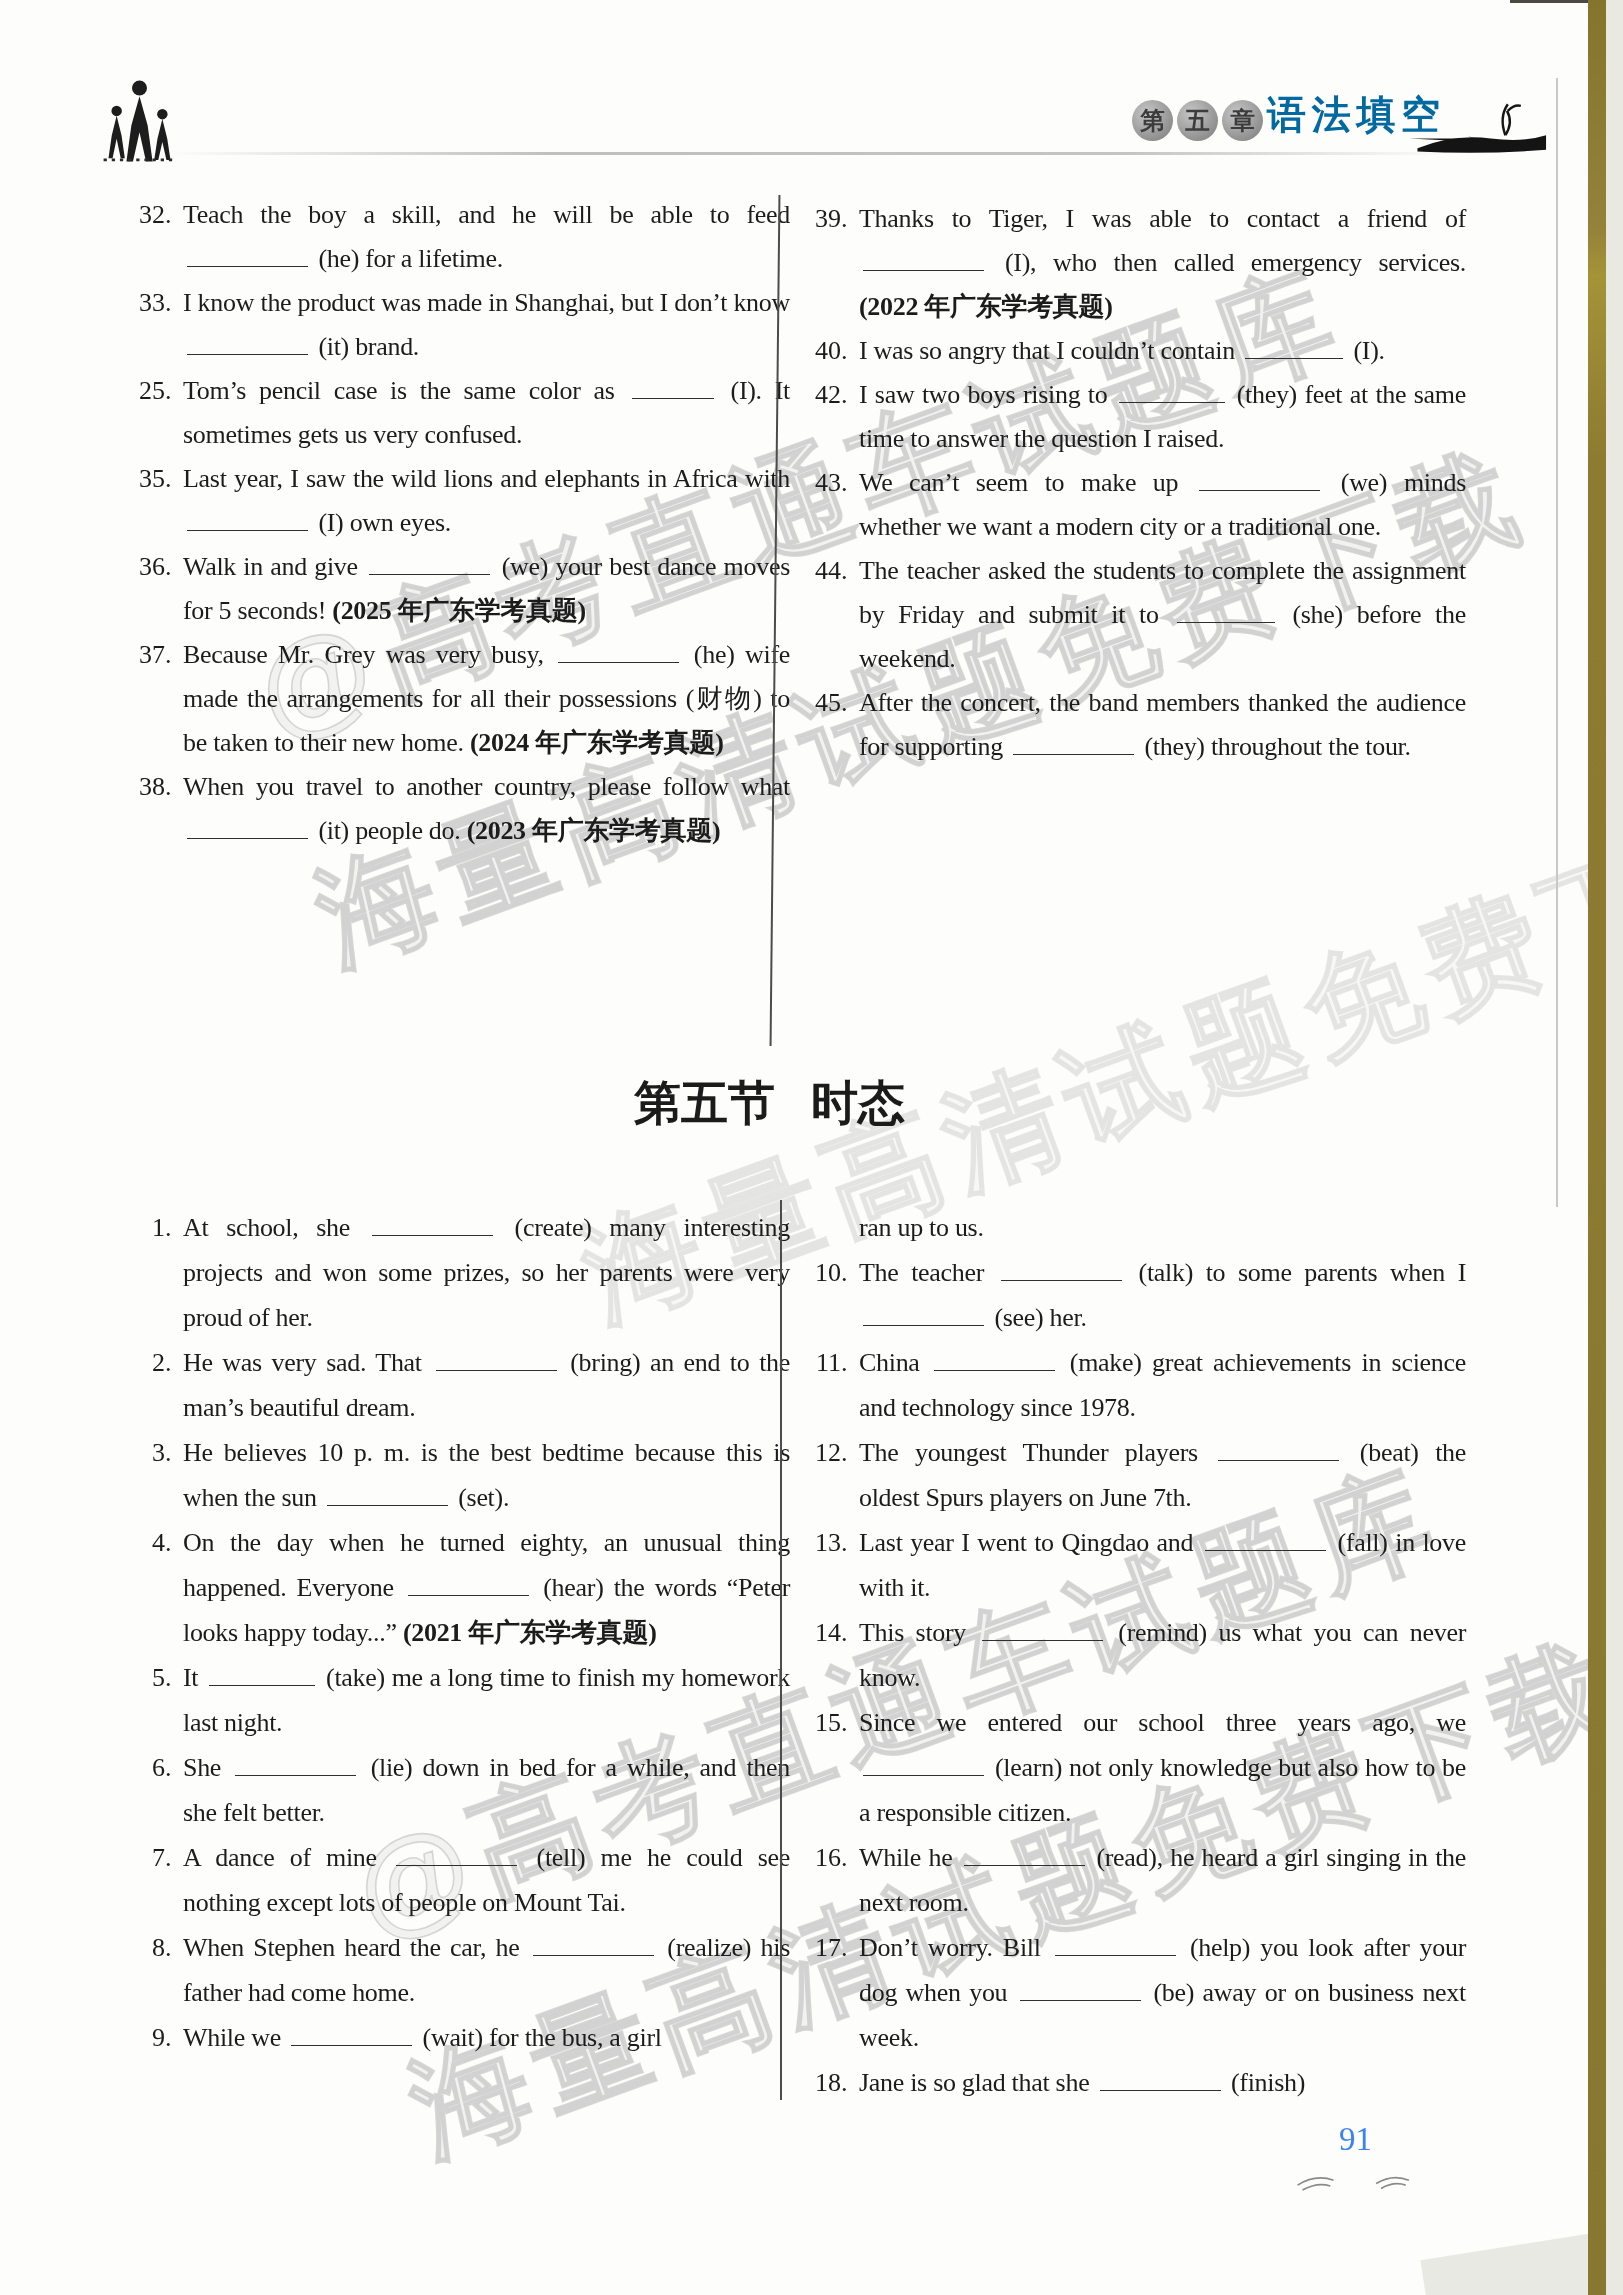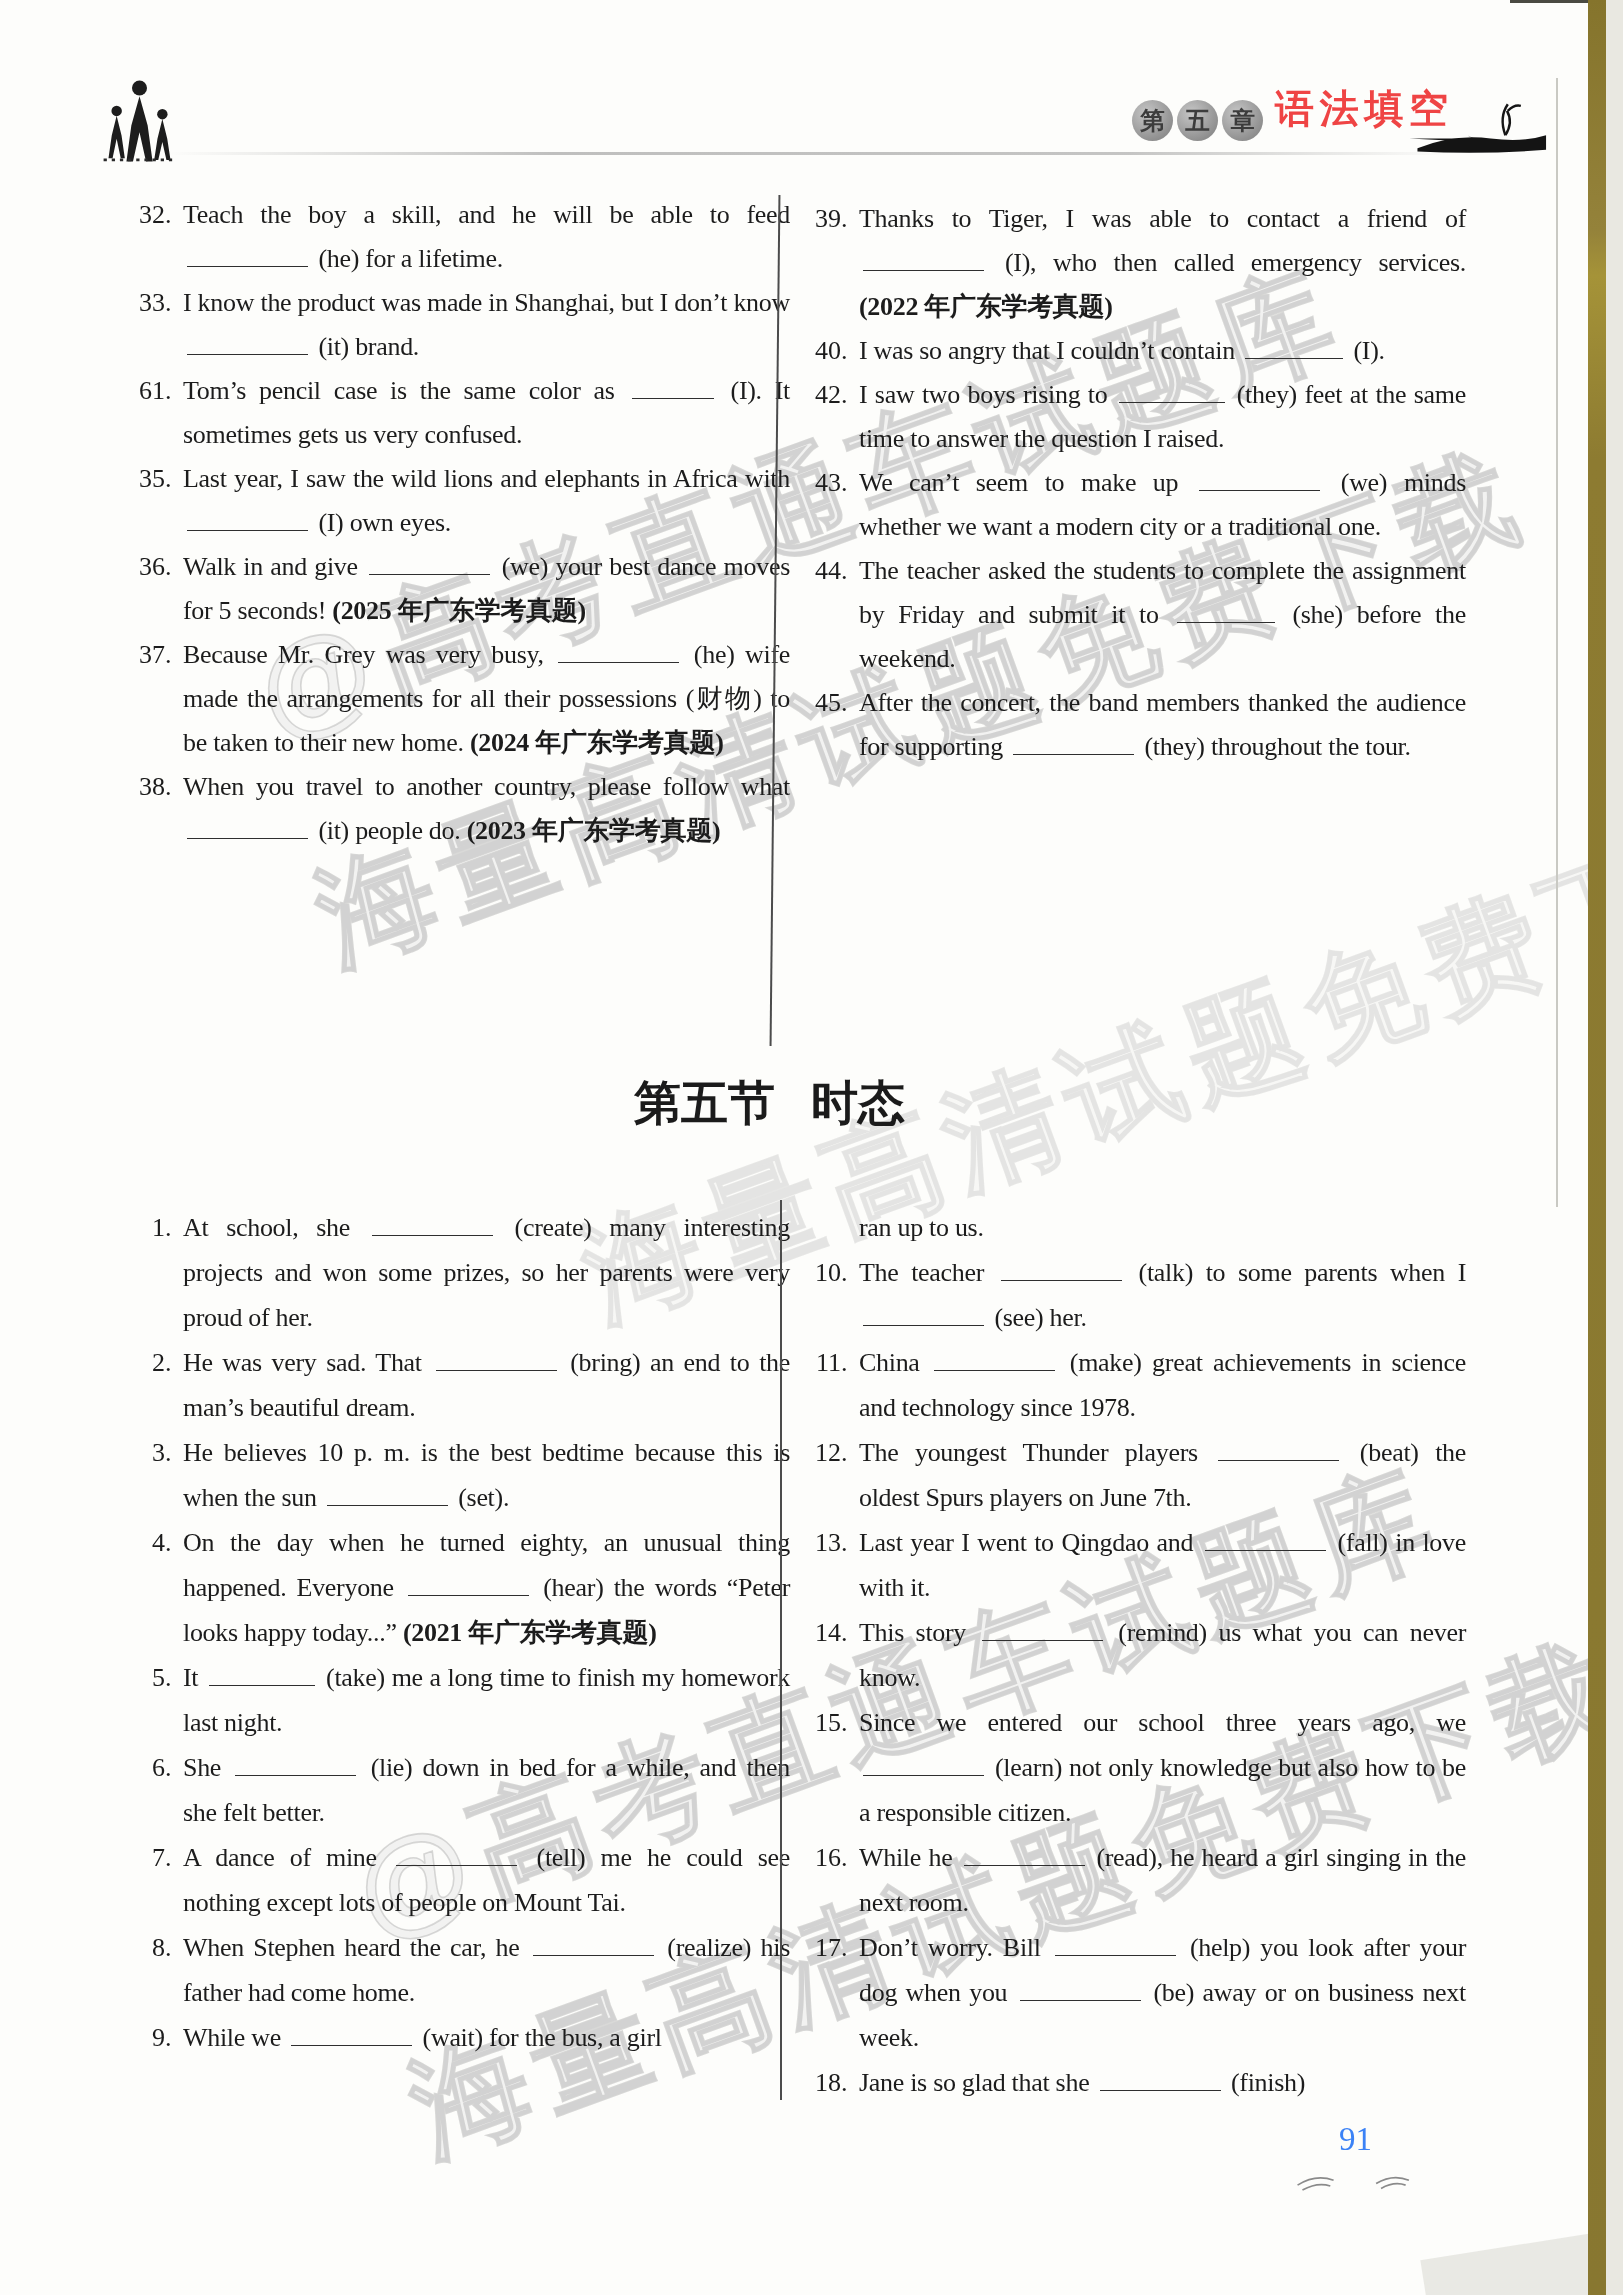--- a/index.html
+++ b/index.html
@@ -15,23 +15,23 @@
   #runners{position:absolute;left:100px;top:75px;}
   #chapter-badge{position:absolute;left:1132px;top:100px;white-space:nowrap;}
   .badge-char{
     display:inline-block;width:41px;height:41px;margin-right:4.1px;
     border-radius:50%;
     background:radial-gradient(circle at 35% 32%,#c6c6c6,#8d8d8d 75%);
     color:#3c3c3c;font:700 24.6px/41px "Liberation Sans",sans-serif;
     text-align:center;vertical-align:middle;
   }
   #chapter-title{
-    position:absolute;left:1267px;top:84px;
+    position:absolute;left:1267px;top:90px;
     font:700 39px/49px "Liberation Sans",sans-serif;
-    letter-spacing:5.7px;color:#ef4444;white-space:nowrap;margin-left:8px;
+    letter-spacing:5.7px;color:#0369a1;white-space:nowrap;
   }
   #sprout{position:absolute;left:1409px;top:88px;}
   #header-rule{
     position:absolute;left:168px;top:152px;width:1281px;height:2.5px;
     background:linear-gradient(to right,rgba(150,150,150,0),rgba(140,140,140,.55) 30%,rgba(140,140,140,.5) 75%,rgba(150,150,150,0));
   }
   #page-top-edge{position:absolute;left:1510px;top:0;width:97px;height:3.3px;background:#4a4a42;}
   
   #inner-margin-line{position:absolute;left:1556px;top:78px;width:1.6px;height:1129px;background:#c9c9c3;}
   #edge-stripe{
@@ -141,21 +141,21 @@
   <div class="ex-col" id="col-tl">
       <div class="ex-item">
         <div class="ex-num">32.</div>
         <div class="ex-body"><span>Teach the boy a skill, and he will be able to feed </span><span class="blank"></span><span> (he) for a lifetime.</span></div>
       </div>
       <div class="ex-item">
         <div class="ex-num">33.</div>
         <div class="ex-body"><span>I know the product was made in Shanghai, but I don’t know </span><span class="blank"></span><span> (it) brand.</span></div>
       </div>
       <div class="ex-item">
-        <div class="ex-num">61.</div>
+        <div class="ex-num">25.</div>
         <div class="ex-body"><span>Tom’s pencil case is the same color as </span><span class="blank" style="width: 82px;"></span><span> (I). It sometimes gets us very confused.</span></div>
       </div>
       <div class="ex-item">
         <div class="ex-num">35.</div>
         <div class="ex-body"><span>Last year, I saw the wild lions and elephants in Africa with </span><span class="blank"></span><span> (I) own eyes.</span></div>
       </div>
       <div class="ex-item">
         <div class="ex-num">36.</div>
         <div class="ex-body"><span>Walk in and give </span><span class="blank"></span><span> (we) your best dance moves for 5 seconds! </span><strong>(2025 年广东学考真题)</strong></div>
       </div>

